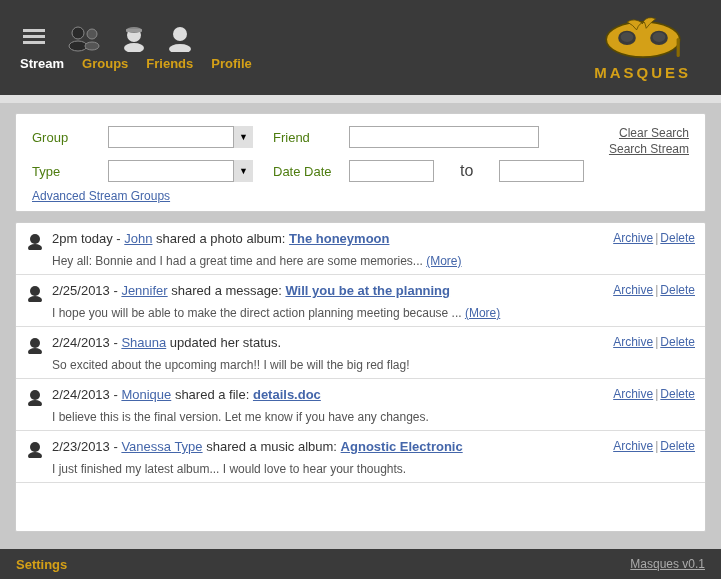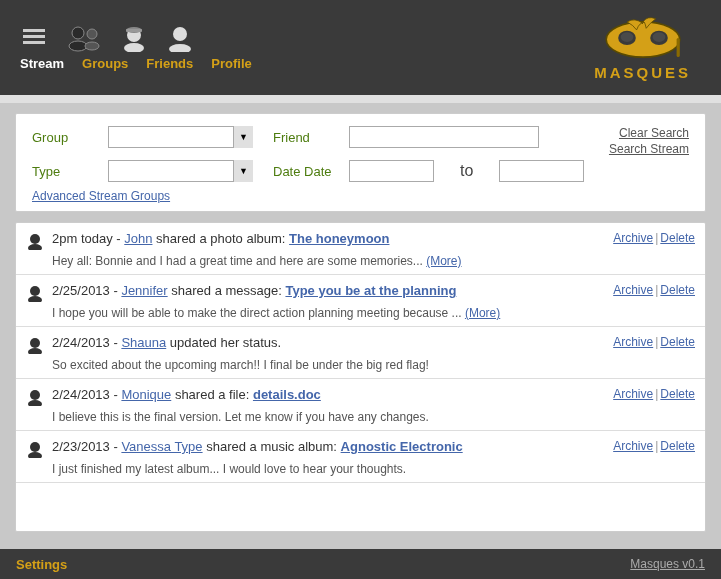--- a/index.html
+++ b/index.html
@@ -359,21 +359,21 @@
     </div>
     <div class="stream-body">Hey all: Bonnie and I had a great time and here are some memories... <a class="more-link">(More)</a></div>
   </div>
     <div class="stream-item">
     <div class="stream-header">
       <div class="stream-left">
         <svg class="user-icon" viewBox="0 0 18 18">
           <circle cx="9" cy="7" r="5" fill="#333"></circle>
           <ellipse cx="9" cy="16" rx="7" ry="4" fill="#333"></ellipse>
         </svg>
-        <span class="stream-title"><span>2/25/2013 - </span><a class="stream-link">Jennifer</a> <span>shared a message: </span><a class="stream-link"><strong>Type you be at the planning</strong></a></span>
+        <span class="stream-title"><span>2/25/2013 - </span><a class="stream-link">Jennifer</a> <span>shared a message: </span><a class="stream-link"><strong>Will you be at the planning</strong></a></span>
       </div>
 
     <div class="stream-actions">
       <a class="action-link">Archive</a>
       <span class="action-sep"> | </span>
       <a class="action-link">Delete</a>
     </div>
     </div>
     <div class="stream-body">I hope you will be able to make the direct action planning meeting because ... <a class="more-link">(More)</a></div>
   </div>
@@ -386,21 +386,21 @@
         </svg>
         <span class="stream-title"><span>2/24/2013 - </span><a class="stream-link">Shauna</a> <span>updated her status. </span></span>
       </div>
 
     <div class="stream-actions">
       <a class="action-link">Archive</a>
       <span class="action-sep"> | </span>
       <a class="action-link">Delete</a>
     </div>
     </div>
-    <div class="stream-body">So excited about the upcoming march!! I final be under the big red flag!</div>
+    <div class="stream-body">So excited about the upcoming march!! I will be will the big red flag!</div>
   </div>
     <div class="stream-item">
     <div class="stream-header">
       <div class="stream-left">
         <svg class="user-icon" viewBox="0 0 18 18">
           <circle cx="9" cy="7" r="5" fill="#333"></circle>
           <ellipse cx="9" cy="16" rx="7" ry="4" fill="#333"></ellipse>
         </svg>
         <span class="stream-title"><span>2/24/2013 - </span><a class="stream-link">Monique</a> <span>shared a file: </span><a class="stream-link"><strong>details.doc</strong></a></span>
       </div>

